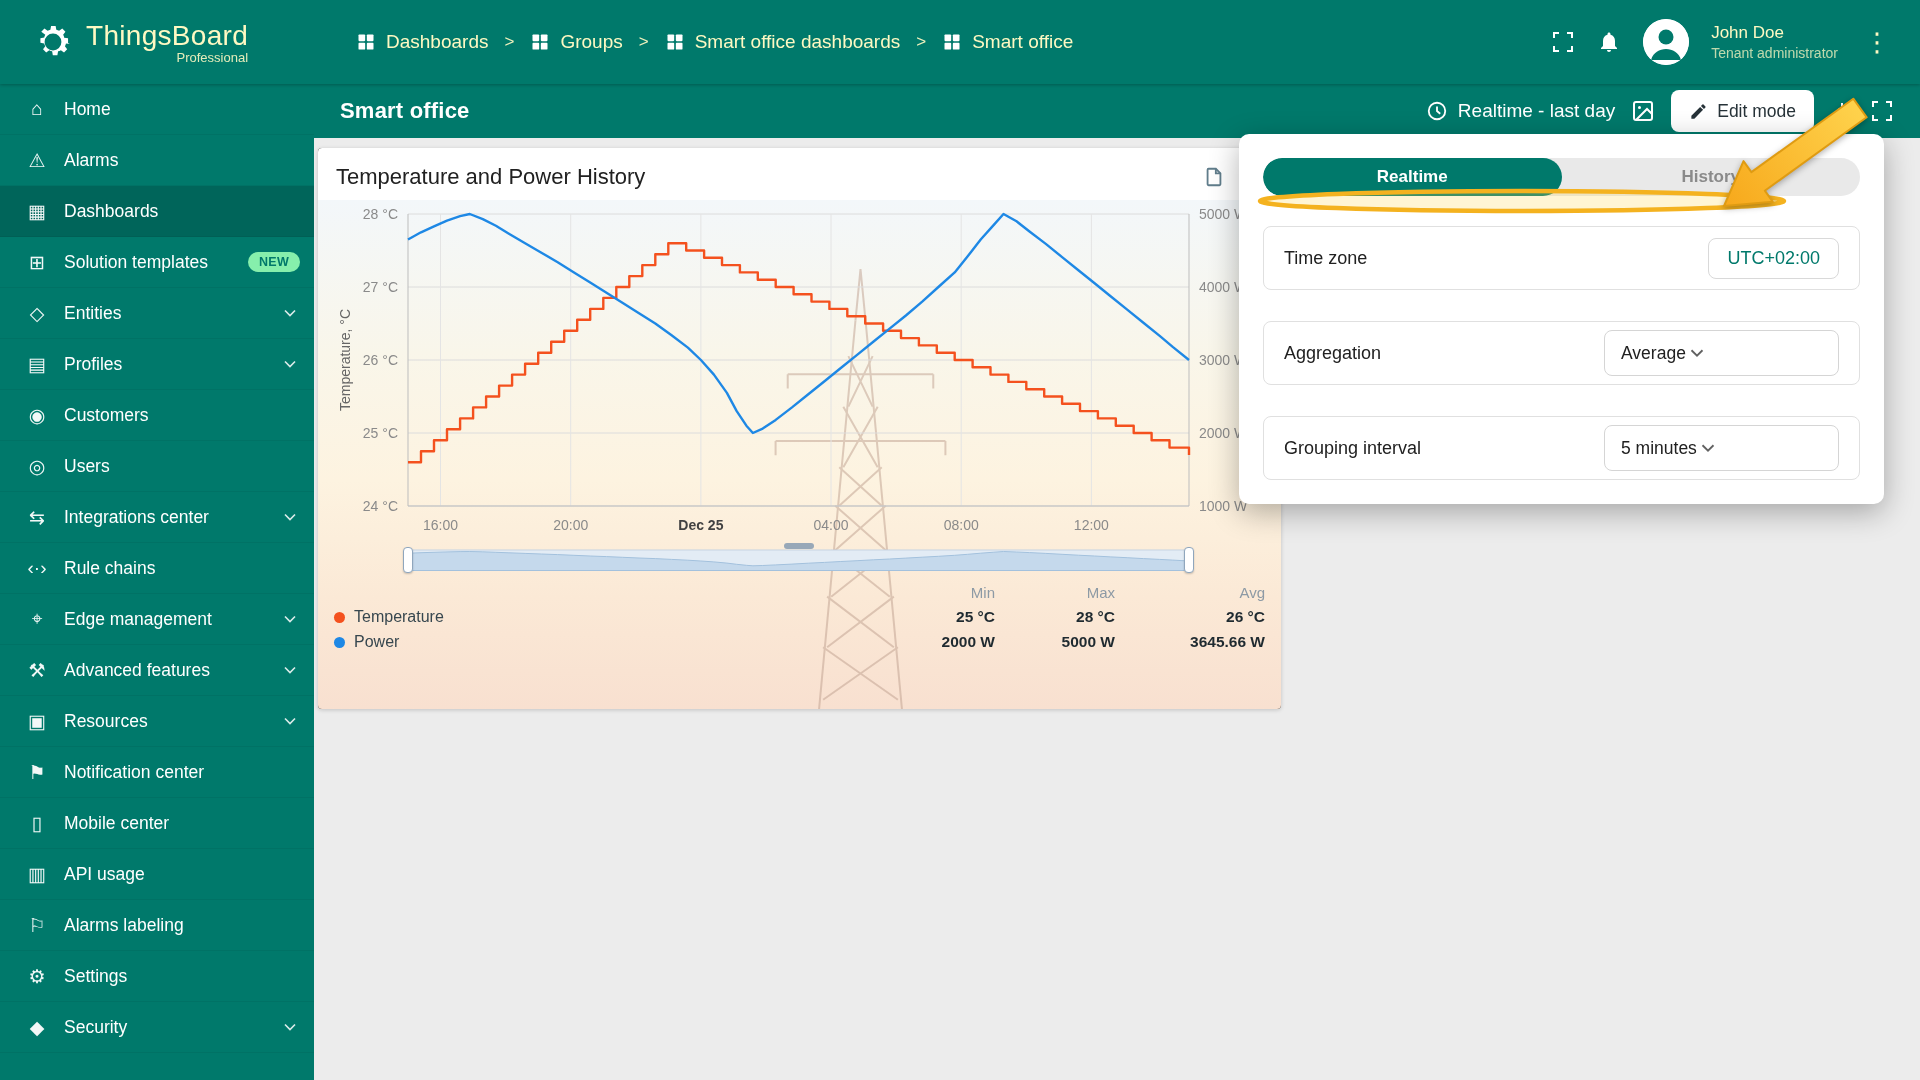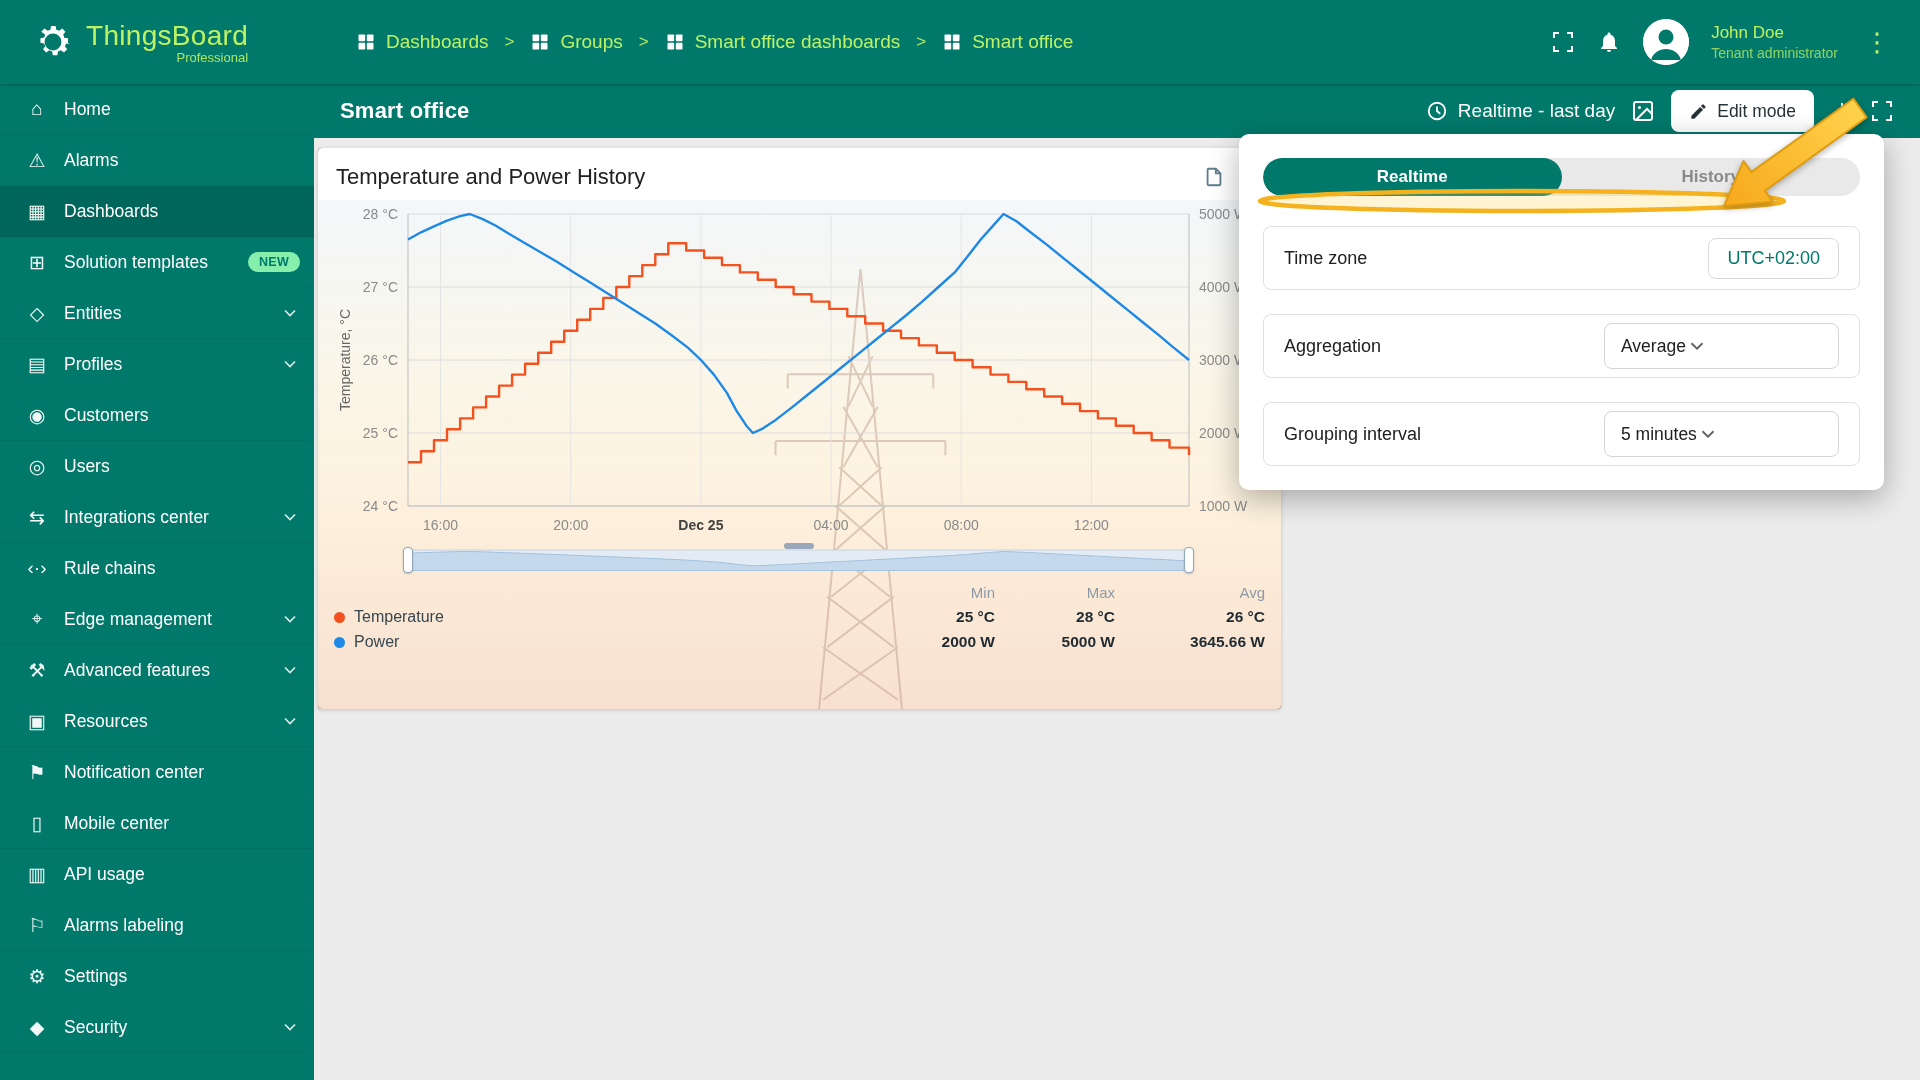--- a/index.html
+++ b/index.html
@@ -1,19 +1,19 @@
 <!DOCTYPE html>
 <html><head>
 <meta charset="utf-8">
 <style>
   html,body{margin:0;padding:0}
   body{width:1920px;height:1080px;overflow:hidden;position:relative;background:#ececec;
        font-family:"Liberation Sans",sans-serif;color:#212121}
   
-  .topbar{height:84px;background:#00796b;display:flex;align-items:center;color:#bef264;
+  .topbar{height:84px;background:#00796b;display:flex;align-items:center;color:#fef9c3;
           position:relative;z-index:10;box-shadow:0 1px 3px rgba(0,0,0,.25)}
   .logo{width:314px;box-sizing:border-box;display:flex;align-items:center;gap:12px;padding-left:32px;cursor:pointer}
   .logo-gear{width:42px;height:42px;display:block}
   .logo-text{display:flex;flex-direction:column;align-items:flex-end}
   .logo-title{font-size:28px;font-weight:500;letter-spacing:.3px}
   .logo-sub{font-size:13px;opacity:.9;margin-top:-2px}
   .crumbs{display:flex;align-items:center;margin-left:42px;font-size:19px}
   .crumb{display:flex;align-items:center;gap:10px;cursor:pointer;white-space:nowrap}
   .crumb svg{width:20px;height:20px;display:block}
   .crumb-sep{margin:0 16px;font-size:17px;opacity:.95}
@@ -72,21 +72,21 @@
   .lg-val{text-align:right;font-weight:700;color:#1f2a30;font-size:15.5px}
   
   .popup{position:absolute;top:134px;right:36px;width:645px;box-sizing:border-box;background:#fff;border-radius:10px;
          box-shadow:0 8px 30px rgba(0,0,0,.3);padding:24px;z-index:40}
   .tabs{display:flex;background:#e9e9e9;border-radius:20px;height:38px;overflow:hidden}
   .tab{flex:1;display:flex;align-items:center;justify-content:center;font-size:17px;font-weight:600;
        color:#8a8a8a;border-radius:20px;cursor:pointer}
   .tab.active{background:#00796b;color:#fff}
   .hl-ellipse{position:absolute;left:16px;top:50px;width:534px;height:34px;pointer-events:none}
   .p-row{border:1px solid #e0e0e0;border-radius:8px;height:64px;display:flex;align-items:center;
-         justify-content:space-between;padding:0 20px;margin-top:24px;box-sizing:border-box}
+         justify-content:space-between;padding:0 20px;margin-top:31px;box-sizing:border-box}
   .p-row.tz{margin-top:30px}
   .p-label{font-size:18px;color:#212121}
   .tz-chip{border:1px solid #d9d9d9;border-radius:8px;background:#fff;color:#00796b;font-size:18px;font-weight:500;
            padding:9px 18px;cursor:pointer;font-family:inherit}
   .select{width:235px;border:1px solid #d5d5d5;border-radius:8px;height:46px;display:flex;align-items:center;
           padding:0 8px 0 16px;cursor:pointer;box-sizing:border-box}
   .select span{font-size:17.5px;color:#212121}
   .actions{display:flex;justify-content:flex-end;align-items:center;gap:10px;margin-top:22px}
   .btn-cancel{background:none;border:none;font-size:18px;font-weight:600;color:#212121;padding:10px 18px;
               cursor:pointer;font-family:inherit}

